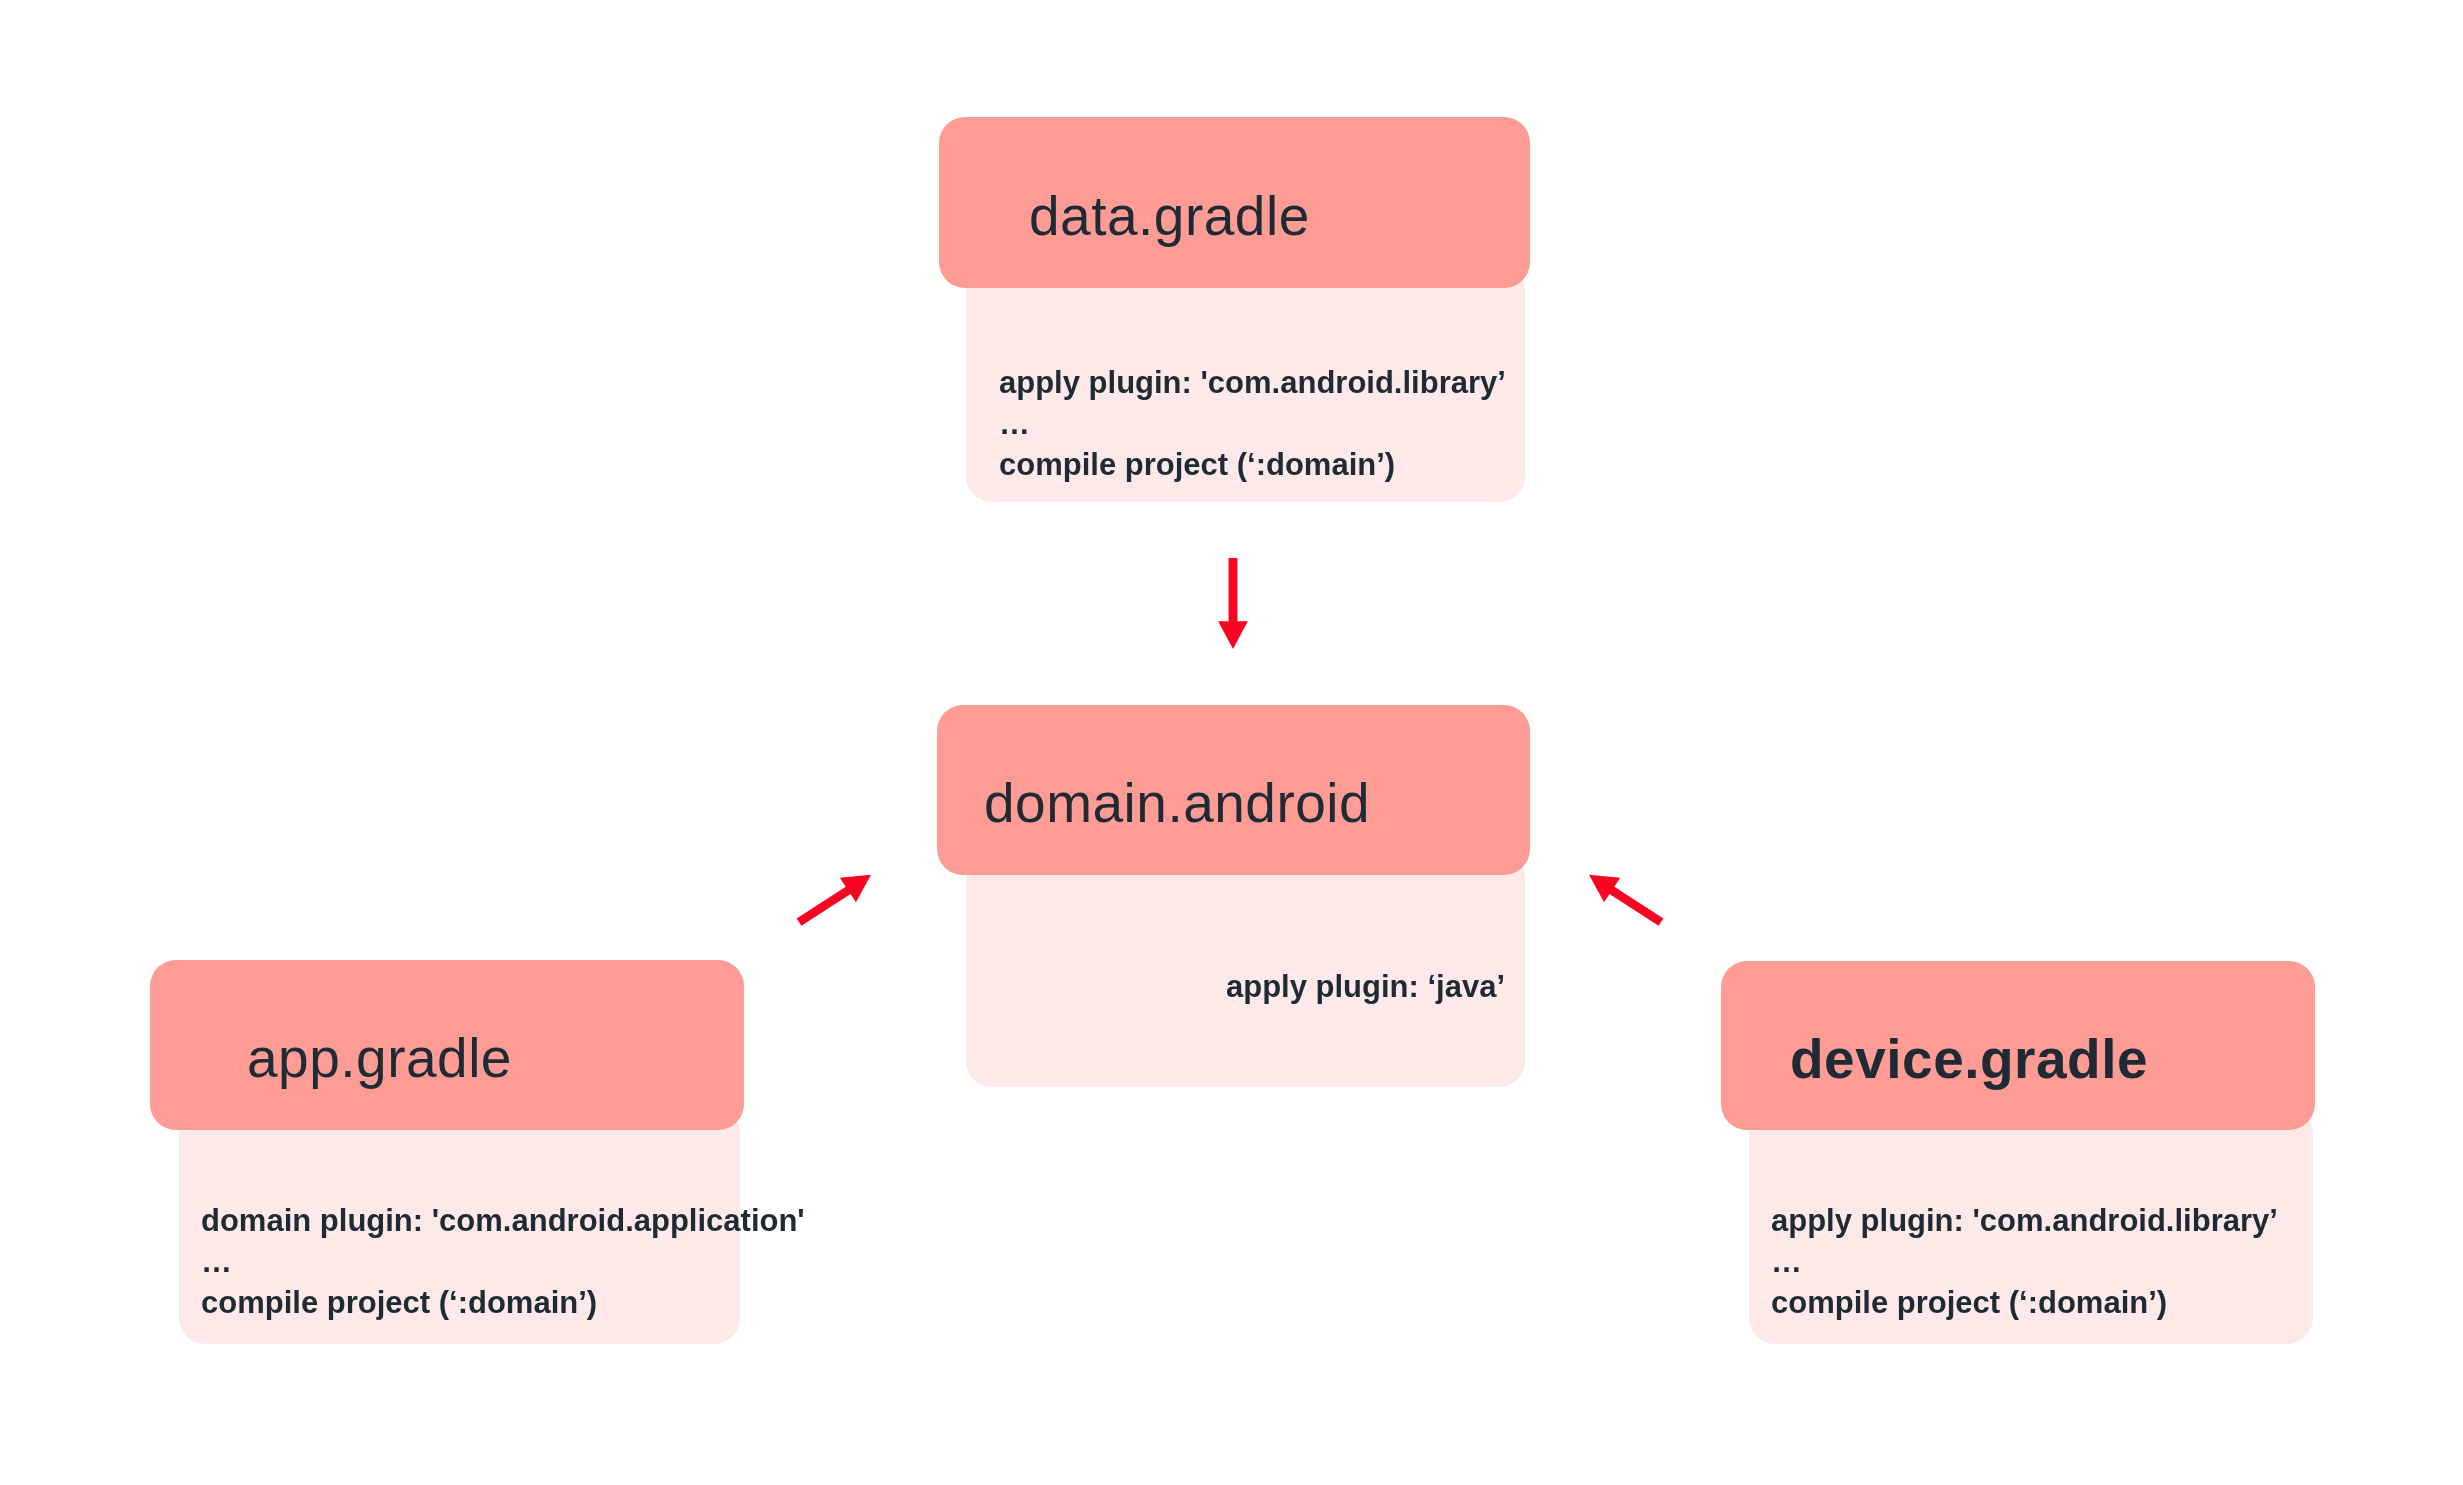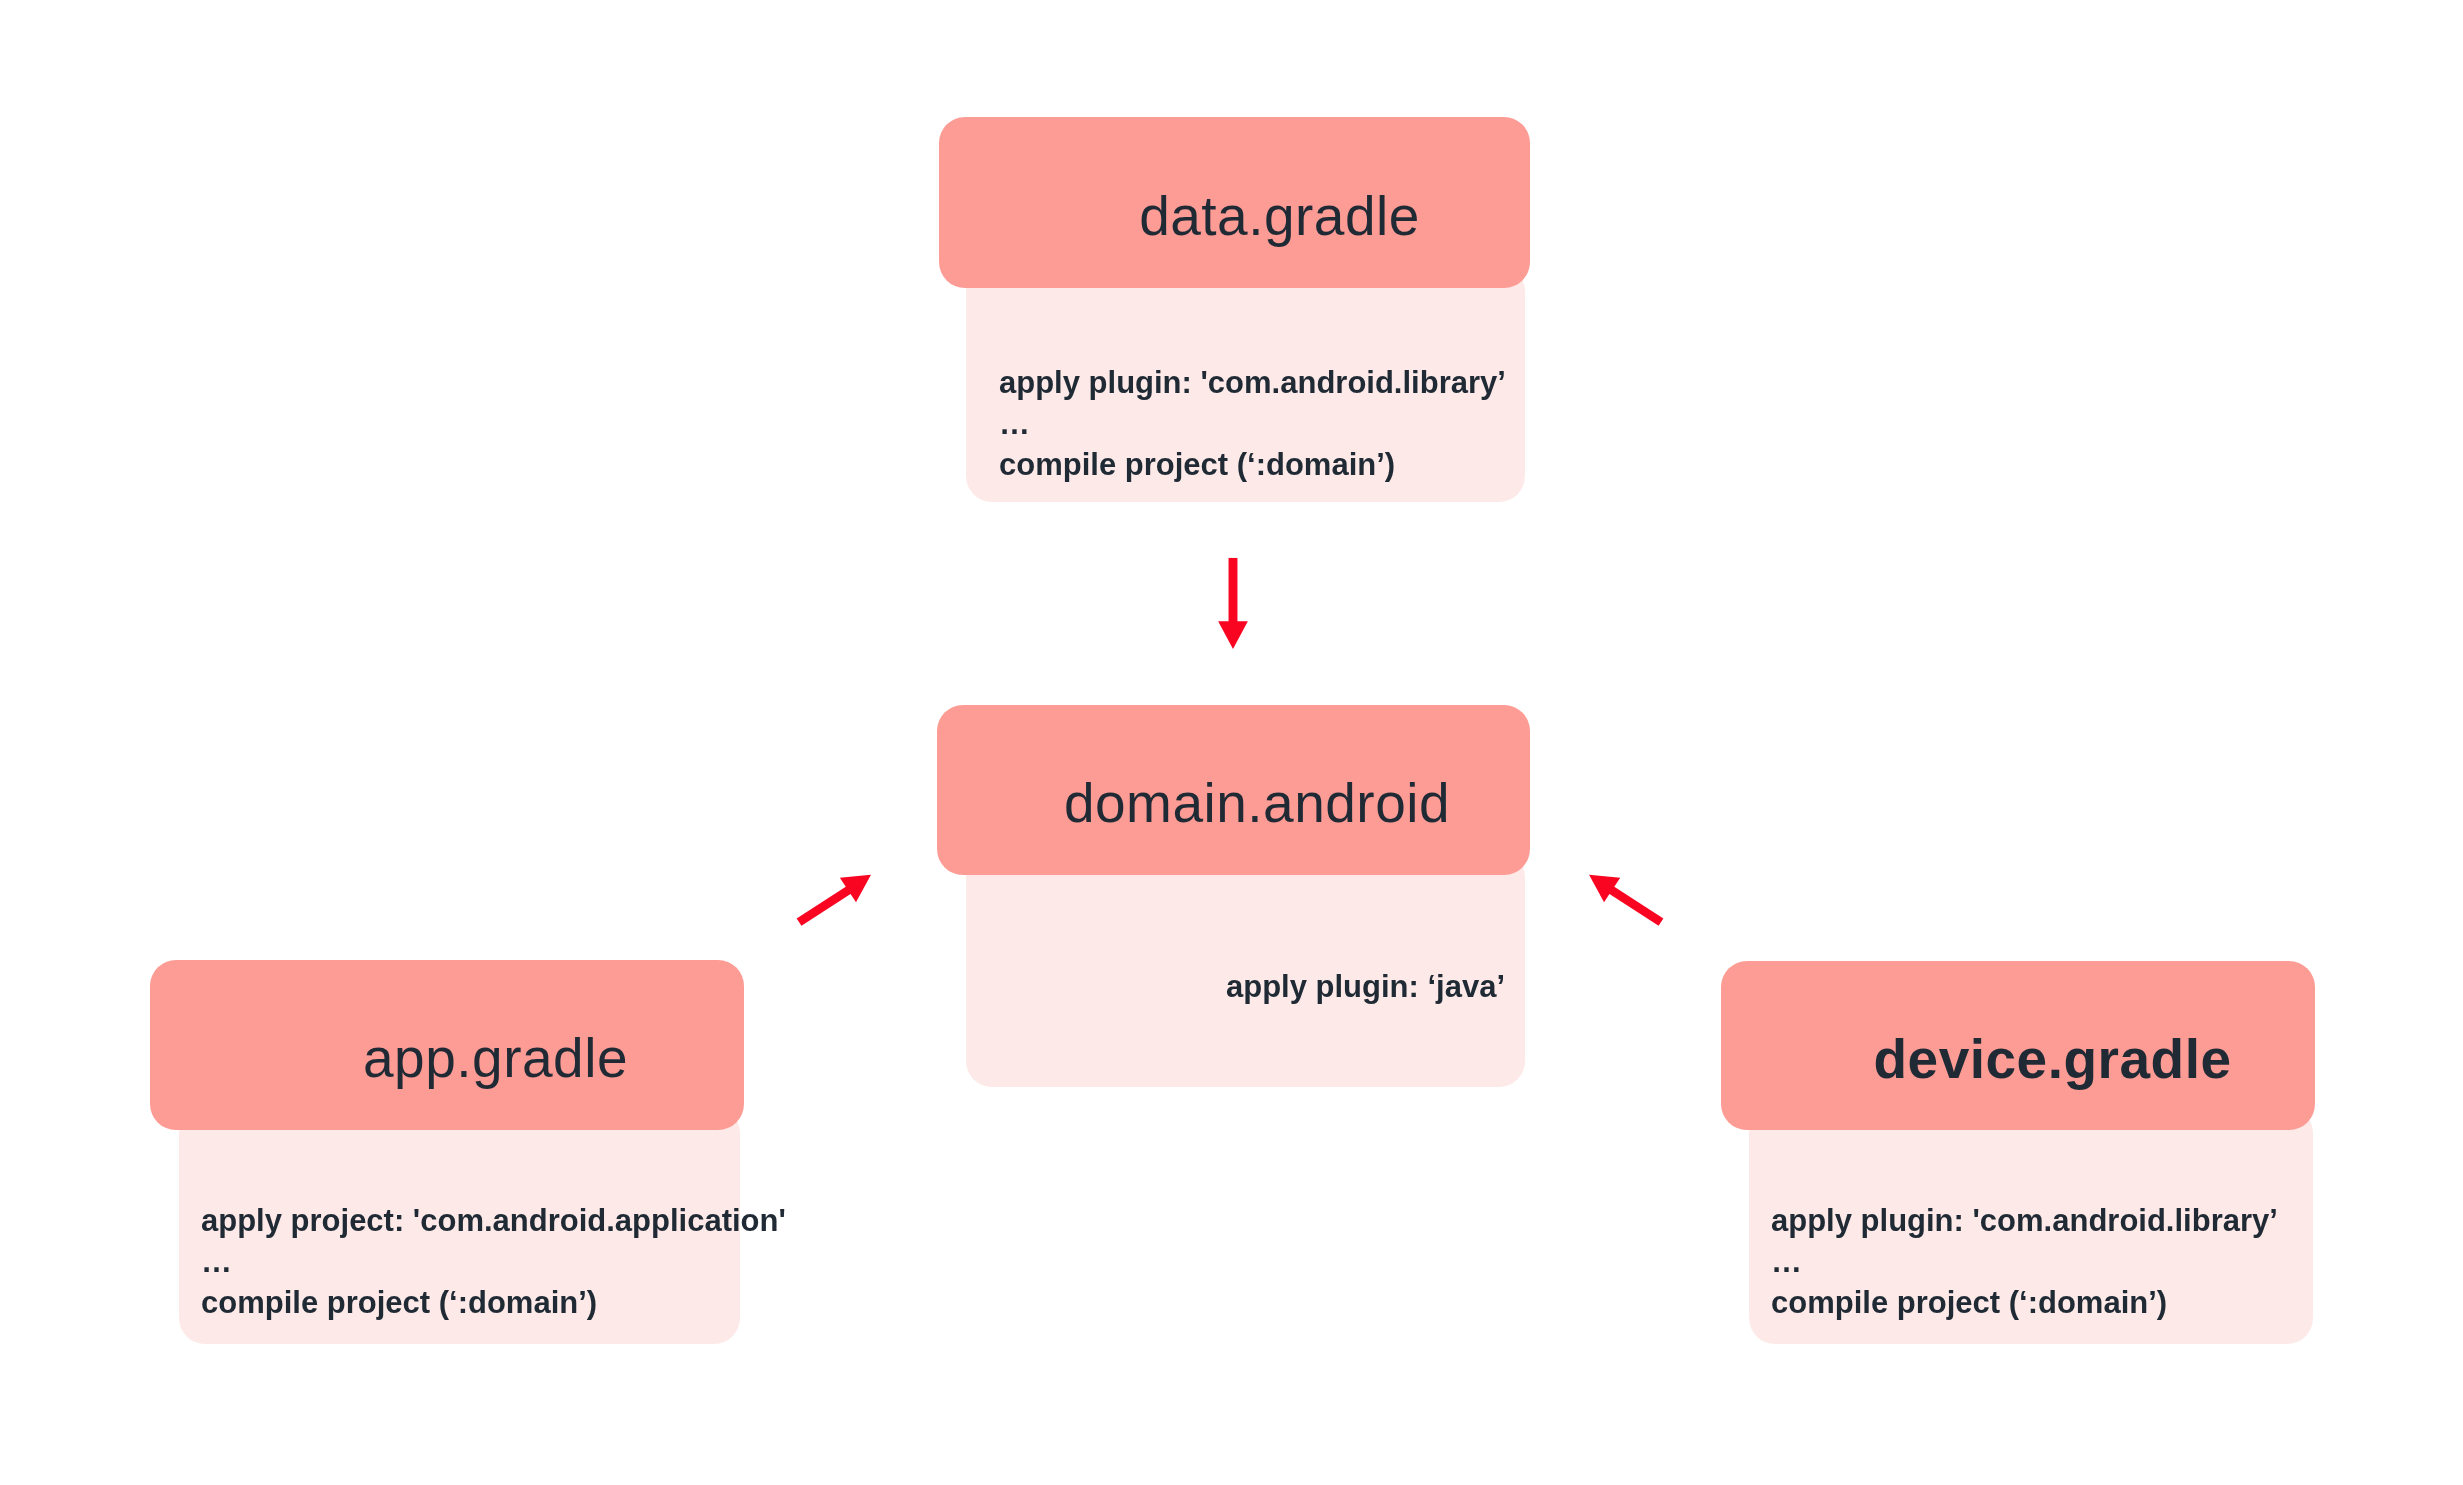--- a/index.html
+++ b/index.html
@@ -15,21 +15,20 @@
 
   .node-header {
     position: absolute;
     z-index: 2;
     background: var(--node-header, #fd9c95);
     border-radius: 26px;
     display: flex;
     align-items: center;
     box-sizing: border-box;
     padding-top: 26px;
-    justify-content: center;
   }
 
   .node-title {
     font-size: 55px;
     color: var(--text, #1f2a35);
     letter-spacing: 0.5px;
     white-space: nowrap;
   }
 
   .node-body {
@@ -104,21 +103,21 @@
     <polygon points="83,10 67.8,37.9 51.4,12.9"></polygon>
   </svg>
 
   <svg id="arrow-right" class="arrow" width="94" height="67" viewBox="0 0 95 68">
     <line x1="82" y1="58" x2="31" y2="25"></line>
     <polygon points="9,10 24.2,37.9 40.6,12.9"></polygon>
   </svg>
 
   <div id="node-app">
     <div class="node-body">
-      <div class="code-line">apply project: 'com.android.application'</div>
+      <div class="code-line">domain plugin: 'com.android.application'</div>
       <div class="code-line">…</div>
       <div class="code-line">compile project (‘:domain’)</div>
     </div>
     <div class="node-header">
       <span class="node-title">app.gradle</span>
     </div>
   </div>
 
   <div id="node-device">
     <div class="node-body">

